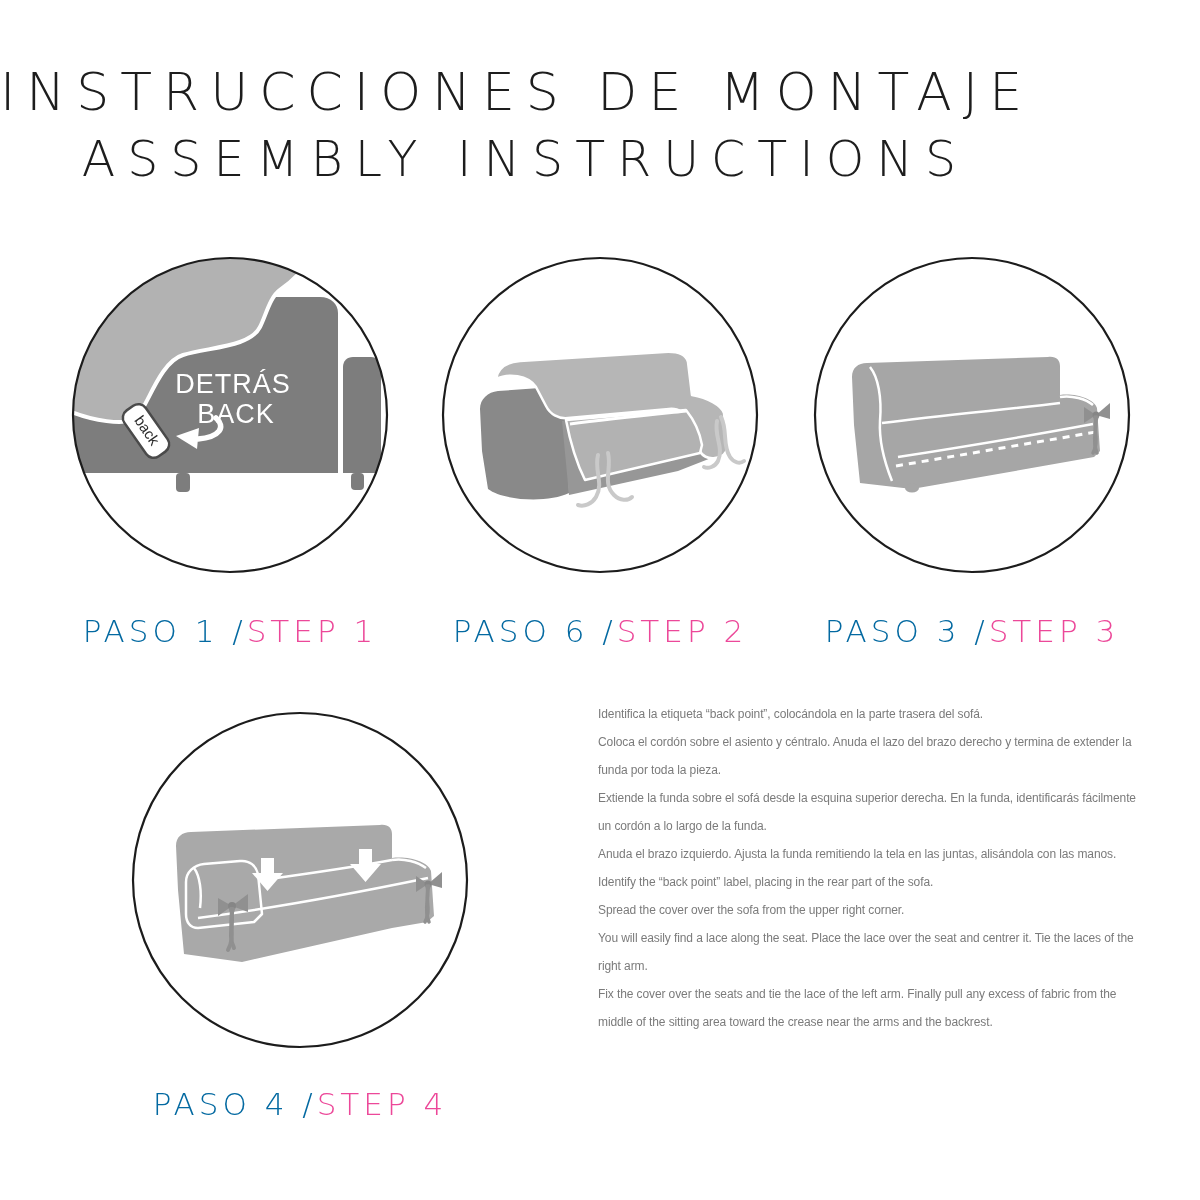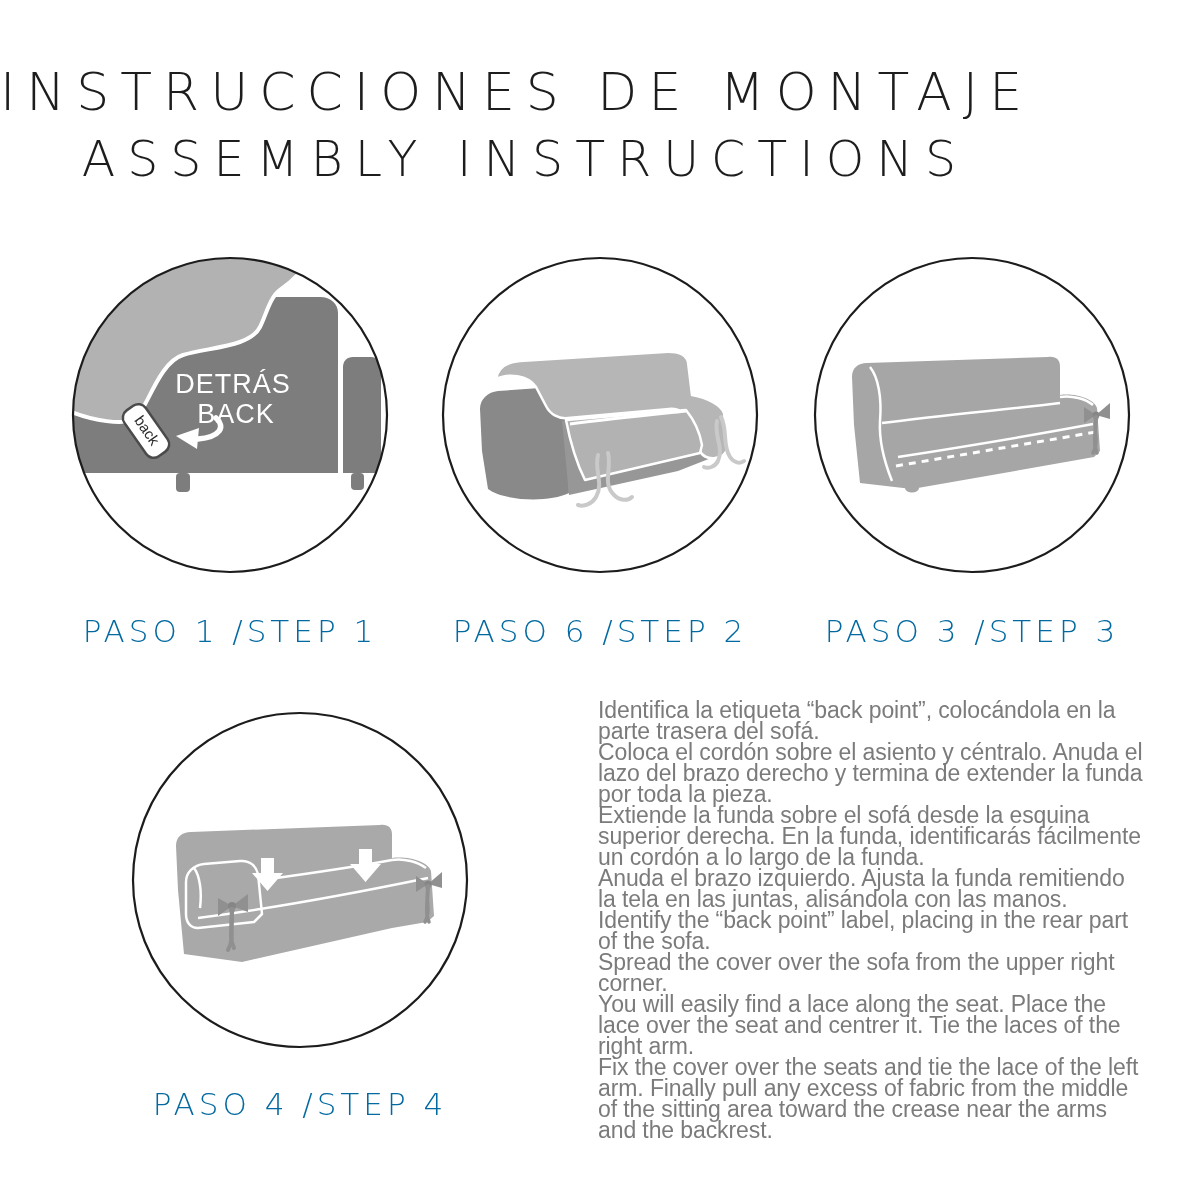--- a/index.html
+++ b/index.html
@@ -19,24 +19,24 @@
   }
   
   .step-circle { position:absolute; }
   
   .step-label {
     position:absolute; text-align:center;
     font-family:"DejaVu Sans","Liberation Sans",sans-serif; font-weight:200;
     font-size:31px; letter-spacing:4px; white-space:nowrap;
   }
   .step-label .dark  { color:#0369a1; }
-  .step-label .light { color:#0369a1; }
+  .step-label .light { color:#ec4899; }
   
   .text-col { position:absolute; left:598px; top:700px; width:545px; color:#7b7b7b; }
-  .text-col p { margin:0; font-size:23px; line-height:21px; letter-spacing:-0.1px; }
+  .text-col p { margin:0; font-size:12px; line-height:28px; letter-spacing:-0.1px; }
   .en-block { }
   svg text { font-family:"Liberation Sans", sans-serif; }
 </style>
 </head>
 <body>
 
 <div class="page">
 
   <header class="title">
     <div class="title-line1">INSTRUCCIONES DE MONTAJE</div>

